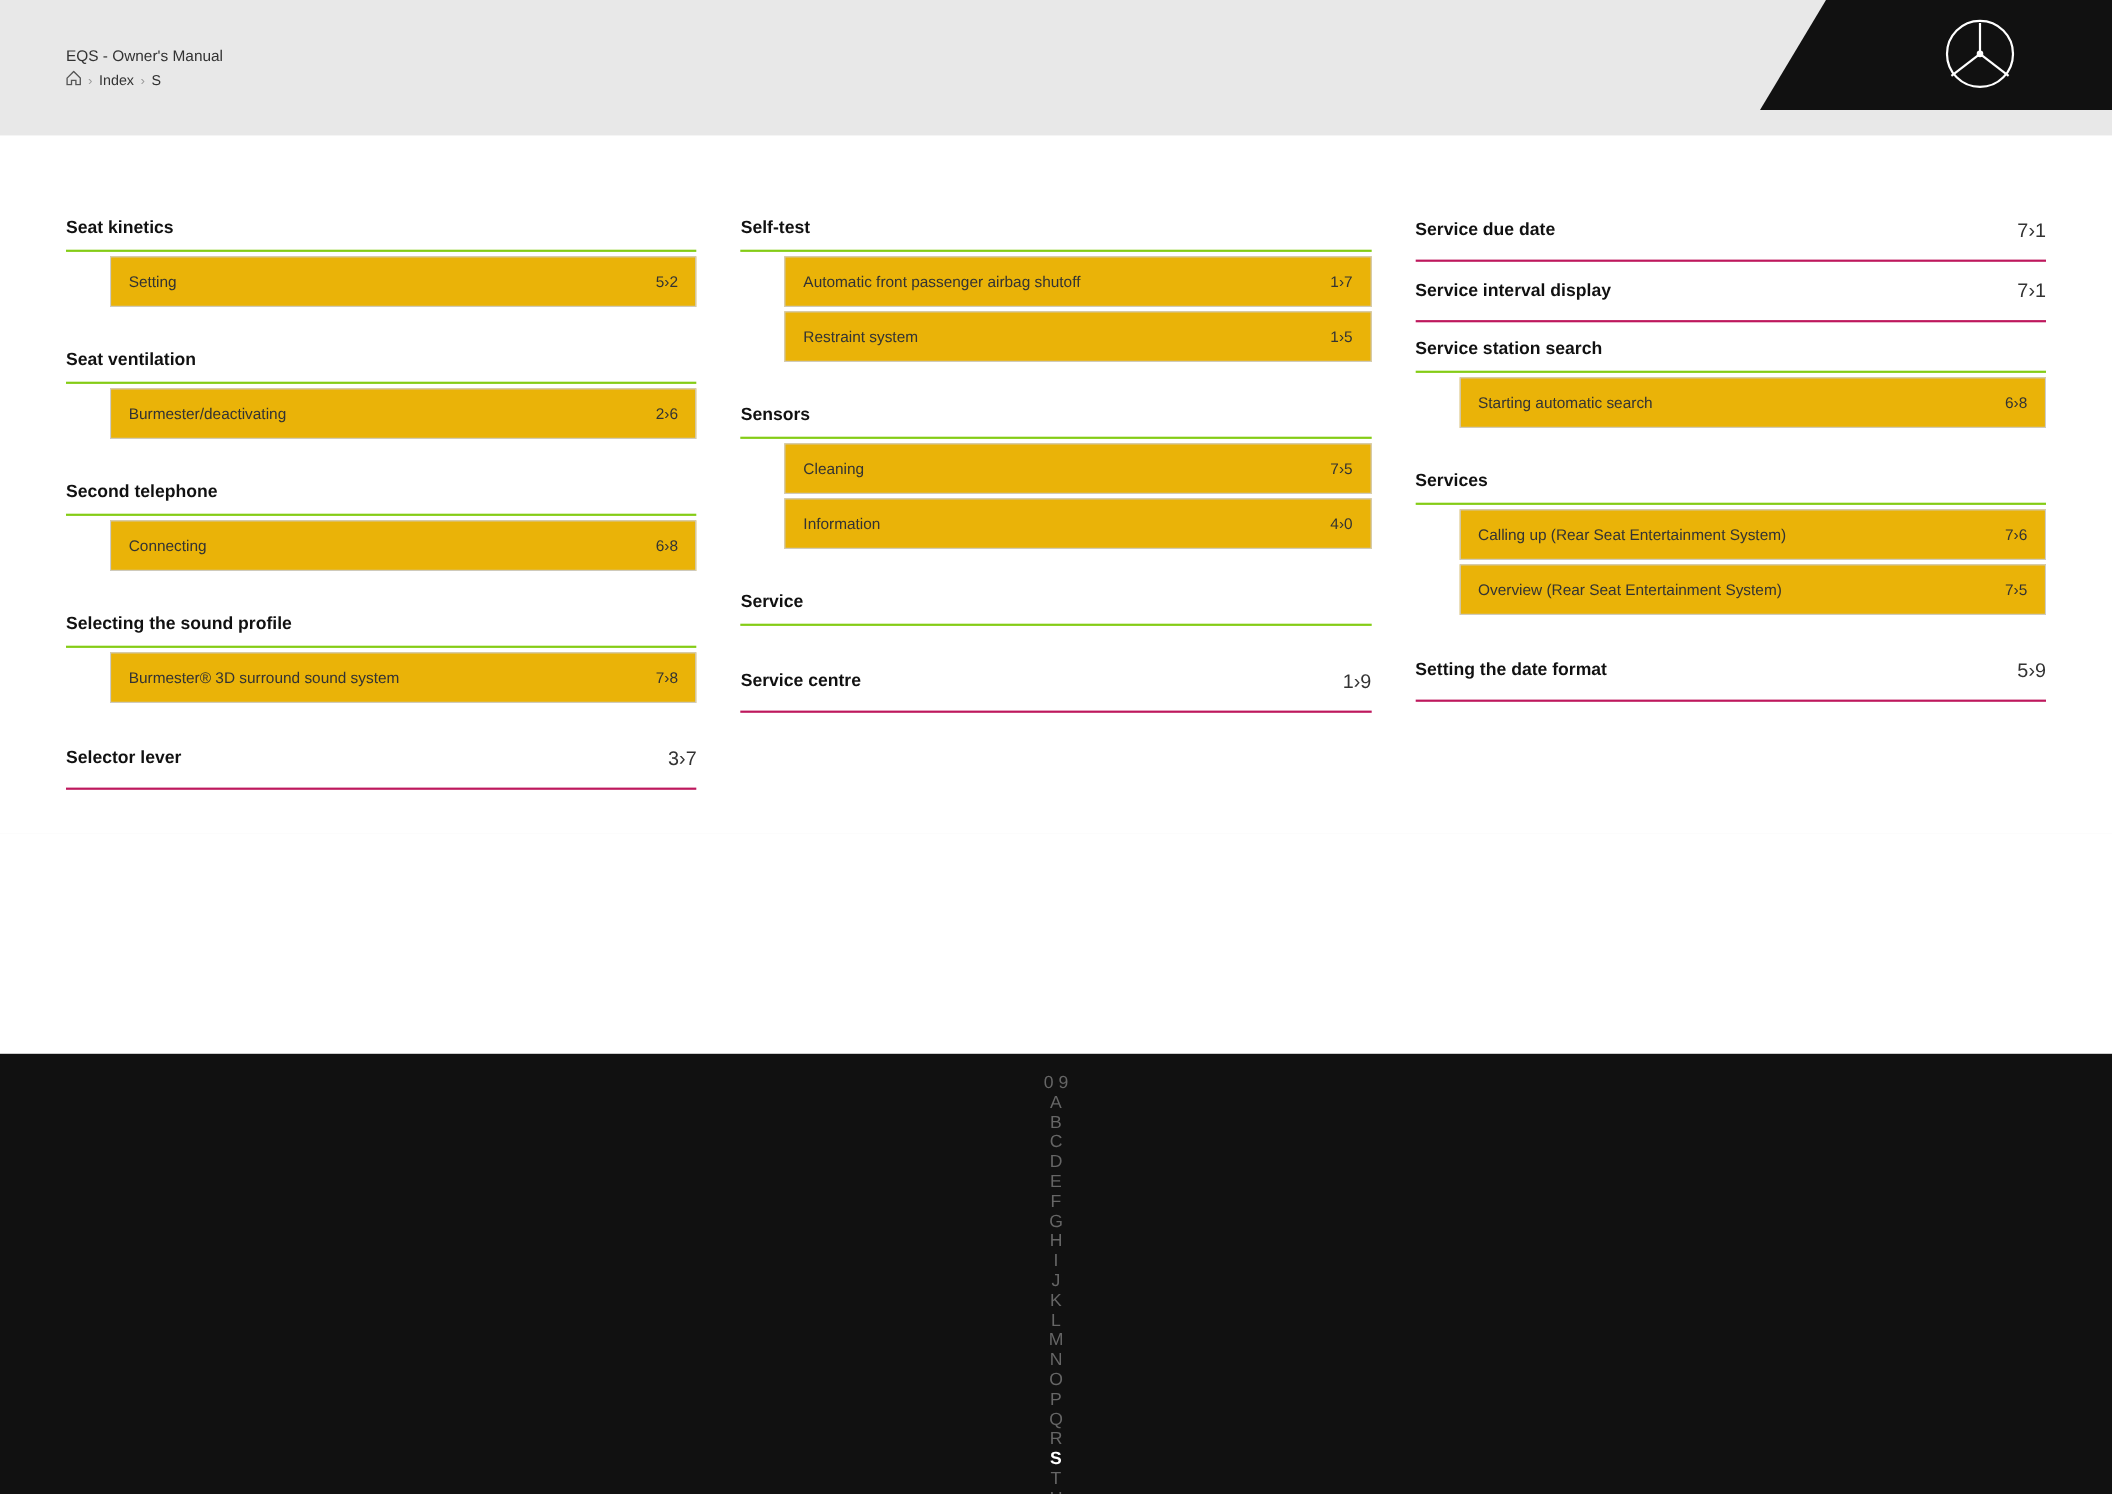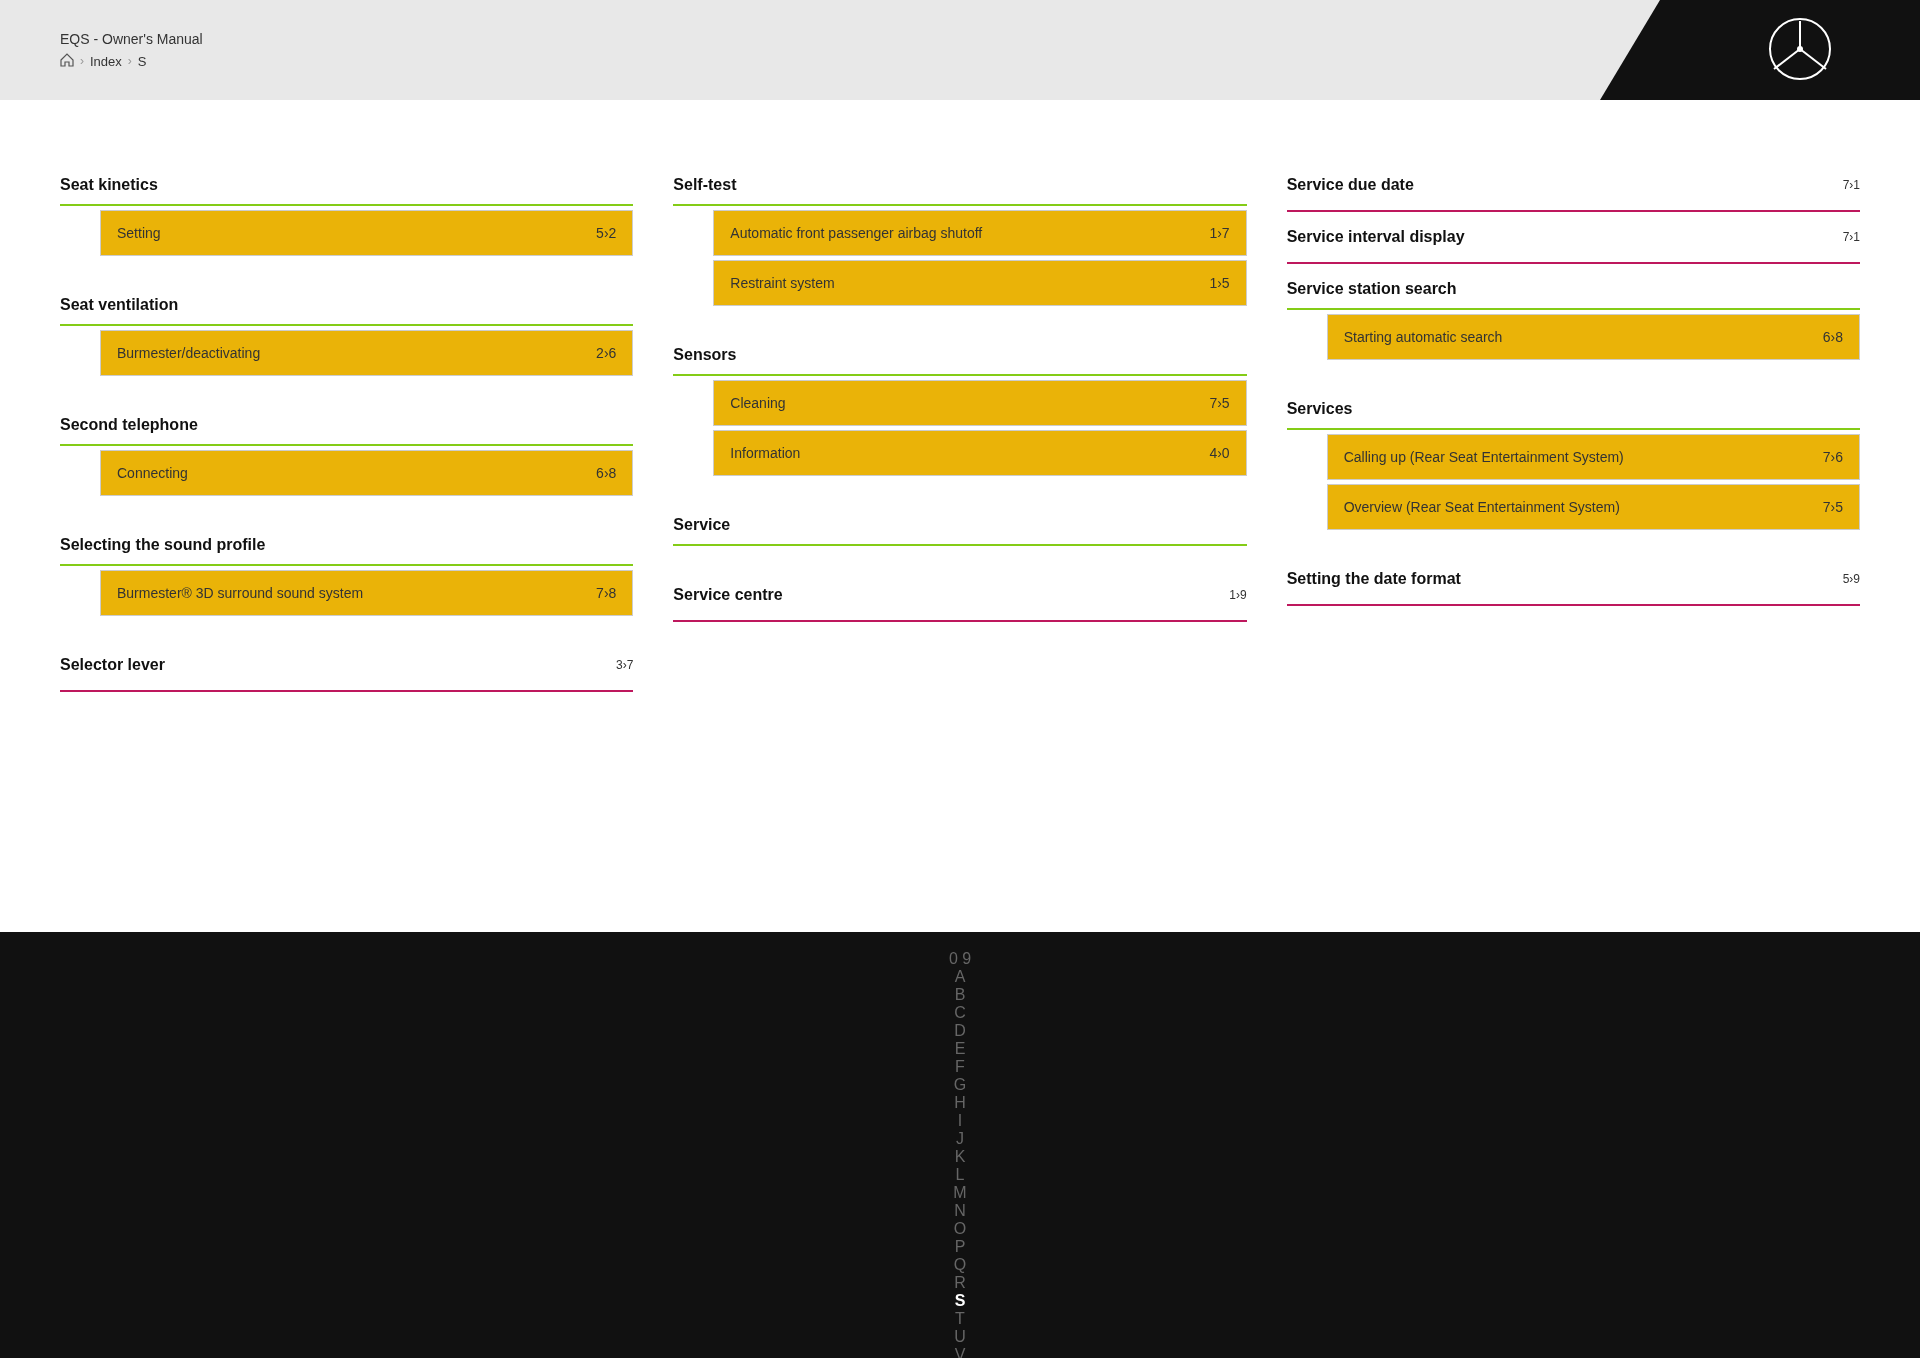--- a/index.html
+++ b/index.html
@@ -8,21 +8,21 @@
       background: #f0f0f0;
       width: 1920px;
       min-height: 1358px;
       font-size: 14px;
       color: #222;
     }
 
     
     .header {
       background: #e8e8e8;
-      height: 100px;
+      height: 123px;
       display: flex;
       align-items: center;
       justify-content: space-between;
       padding: 0 60px;
       position: relative;
     }
     .header-left { display: flex; flex-direction: column; gap: 6px; }
     .header-title { font-size: 14px; color: #333; font-weight: normal; }
     .breadcrumb { display: flex; align-items: center; gap: 6px; font-size: 13px; color: #555; }
     .breadcrumb-sep { color: #999; font-size: 12px; }
@@ -89,21 +89,21 @@
 
     
     .standalone-entry {
       display: flex;
       justify-content: space-between;
       align-items: center;
       padding: 16px 0;
       border-bottom: 2px solid #be185d;
     }
     .standalone-label { font-size: 16px; font-weight: bold; color: #111; }
-    .standalone-page { font-size: 12px; color: #333; display: flex; align-items: center; gap: 1px; }
+    .standalone-page { font-size: 18px; color: #333; display: flex; align-items: center; gap: 1px; }
 
     
     .alpha-nav {
       background: #111;
       padding: 18px 60px;
       display: flex;
       justify-content: space-between;
       align-items: center;
       flex-direction: column;
     }

